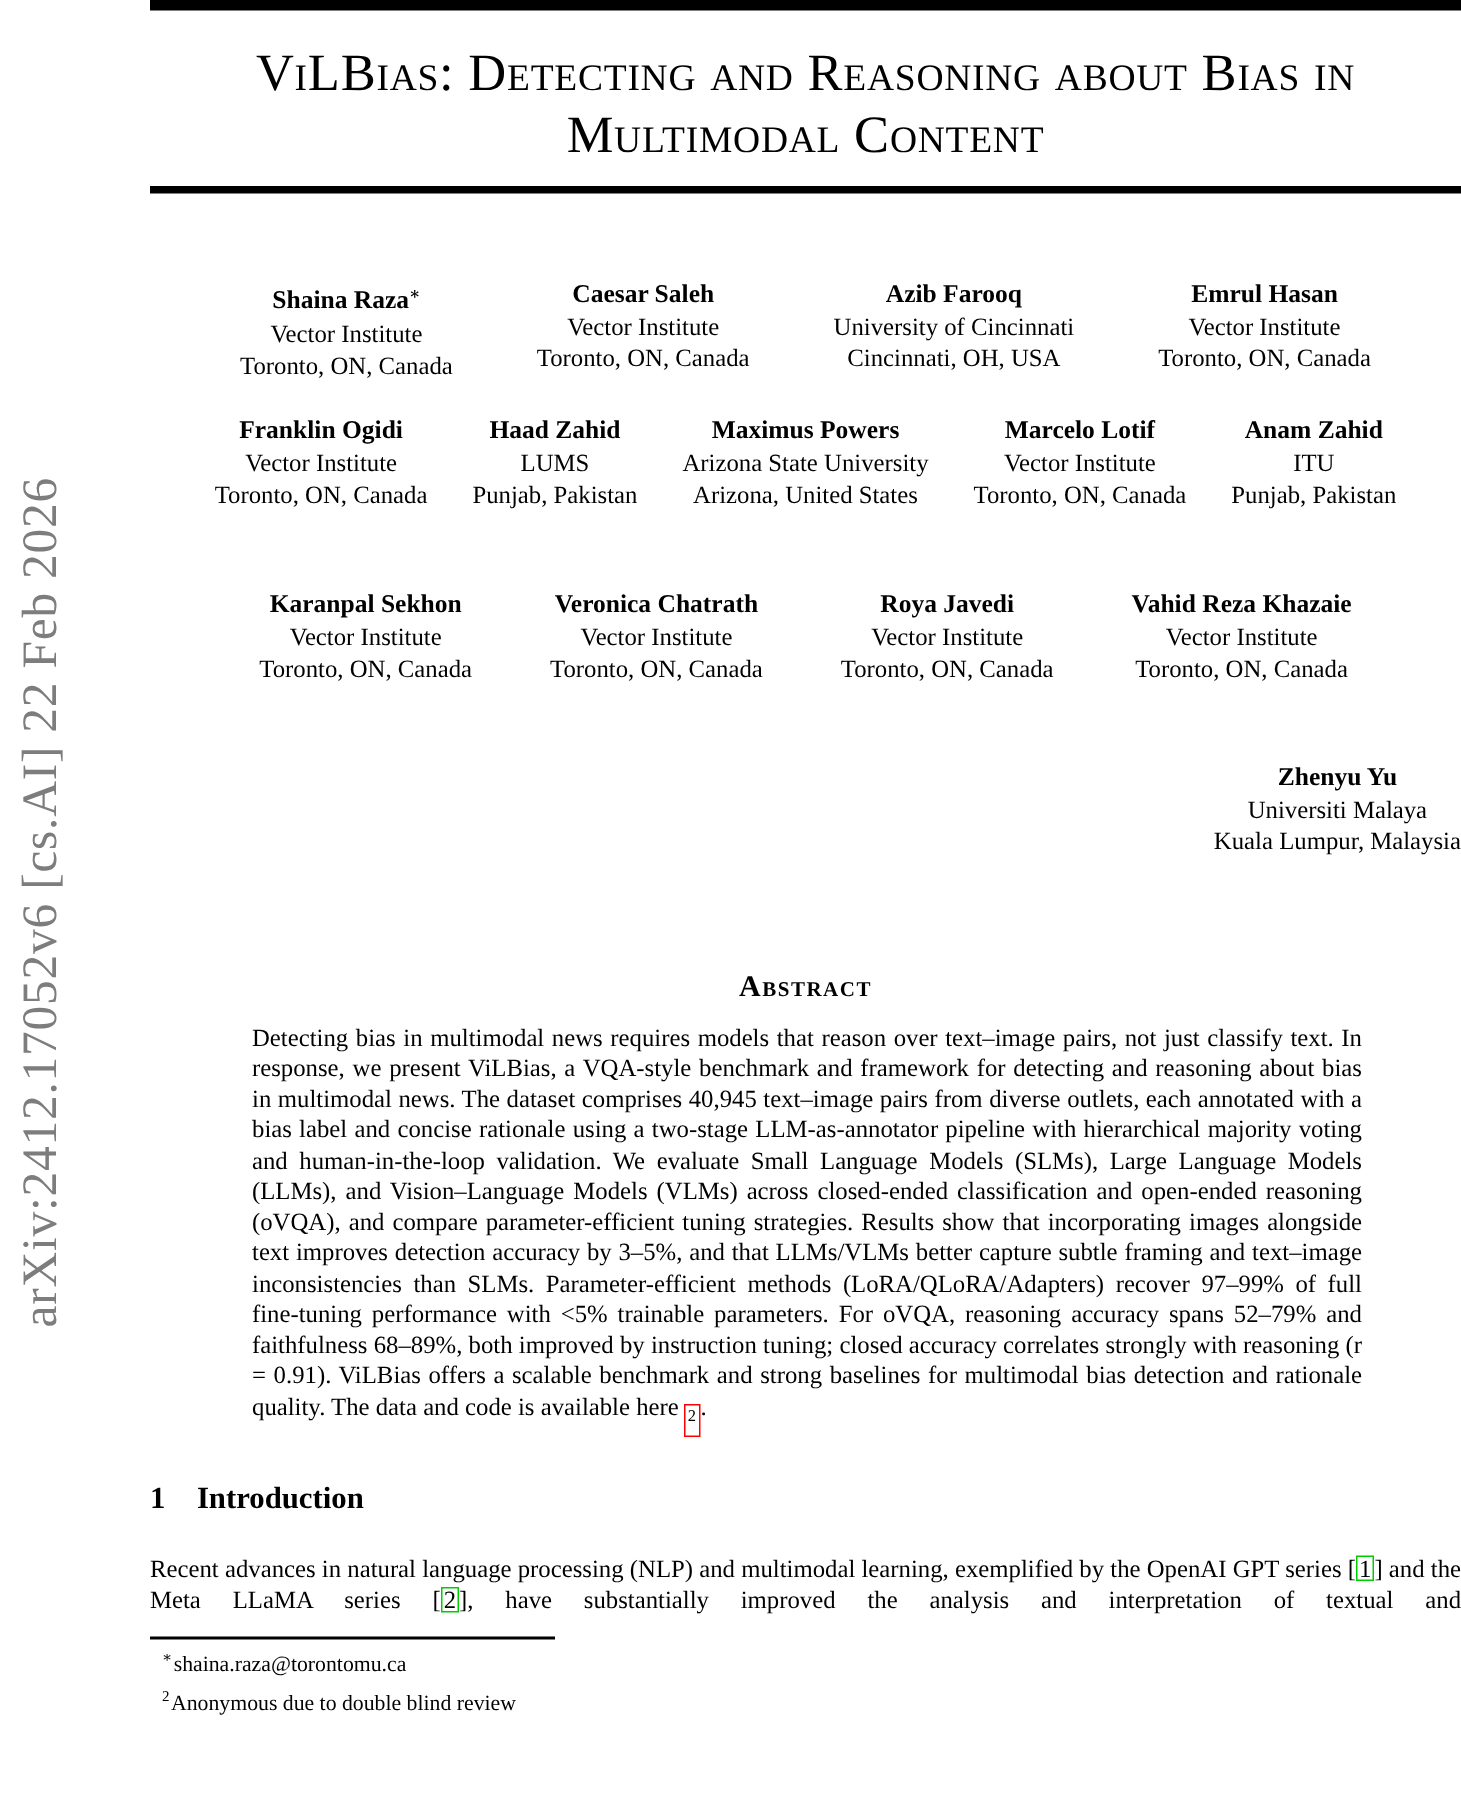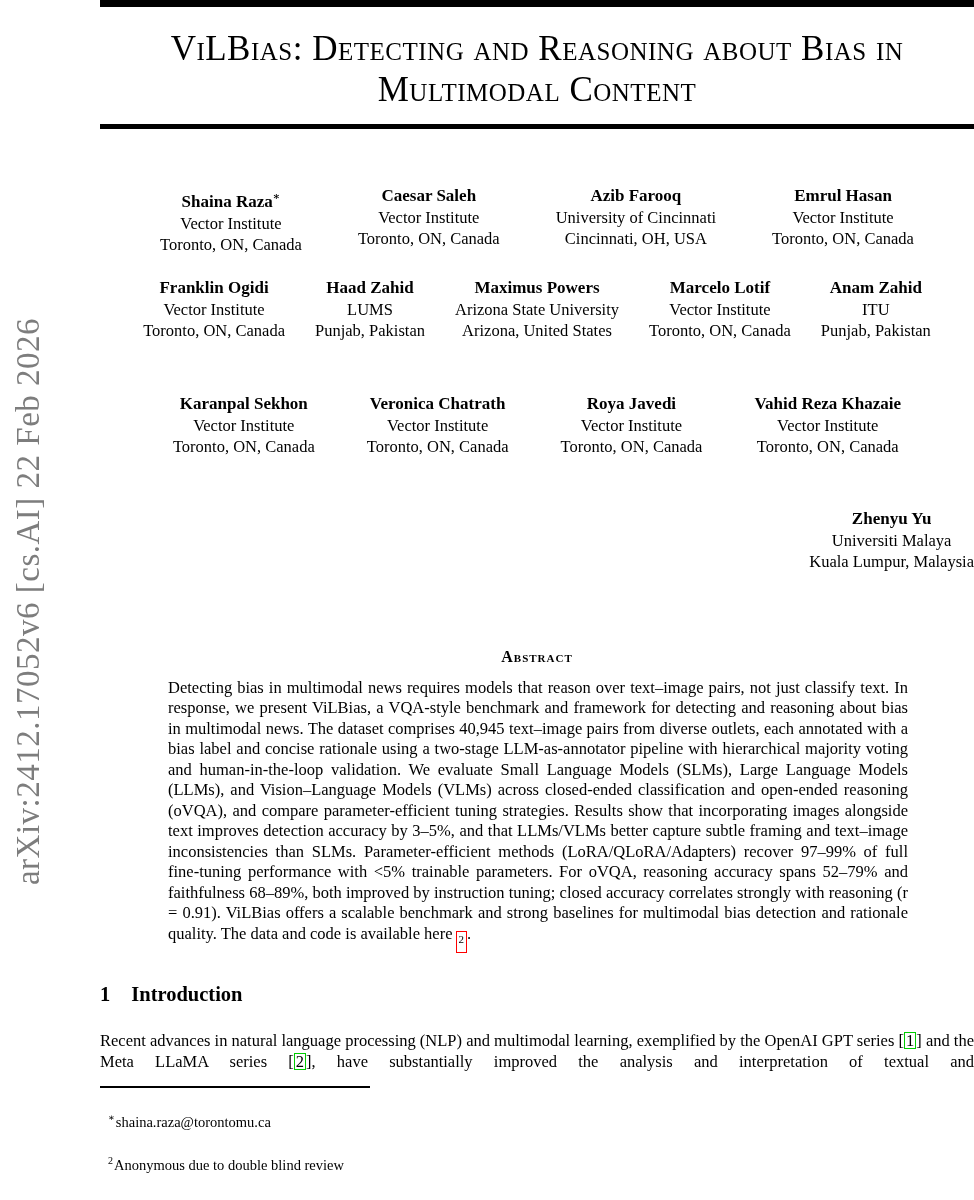--- a/index.html
+++ b/index.html
@@ -53,21 +53,21 @@
   .row3 { gap: 52px; margin-top: 52px; align-items: center; }
   .row4 { margin-top: 51px; justify-content: flex-end; }
   .author-name { font-weight: bold; font-size: 17px; line-height: 22px; }
   .author-name sup { font-size: 11px; }
   .author-affil, .author-loc { font-size: 16.5px; line-height: 21px; }
   .abstract-heading {
     margin-top: 76px;
     text-align: center;
     font-variant: small-caps;
     font-weight: bold;
-    font-size: 16px;
+    font-size: 20px;
     letter-spacing: 1px;
   }
   .abstract-text {
     margin: 12px 66px 0 68px;
     font-size: 16.5px;
     line-height: 20.5px;
     text-align: justify;
   }
   .ref-box {
     display: inline-block;
@@ -89,21 +89,21 @@
   .section-heading { margin-top: 30px; font-size: 20.5px; font-weight: bold; }
   .sec-num { margin-right: 21px; }
   .intro {
     margin-top: 24px;
     font-size: 16.5px;
     line-height: 21.5px;
     text-align: justify;
     text-align-last: justify;
   }
   .footnote-rule { margin-top: 13px; width: 270px; height: 2px; background: #000; }
-  .footnote { margin-top: 20px; font-size: 14.5px; line-height: 20px; padding-left: 8px; }
+  .footnote { margin-top: 3px; font-size: 14.5px; line-height: 20px; padding-left: 8px; }
   .footnote sup { font-size: 10px; margin-right: 1px; }
 </style>
 </head>
 <body>
 
 <div class="page">
 
   <div class="watermark">arXiv:2412.17052v6 [cs.AI] 22 Feb 2026</div>
 
   <div class="content">

